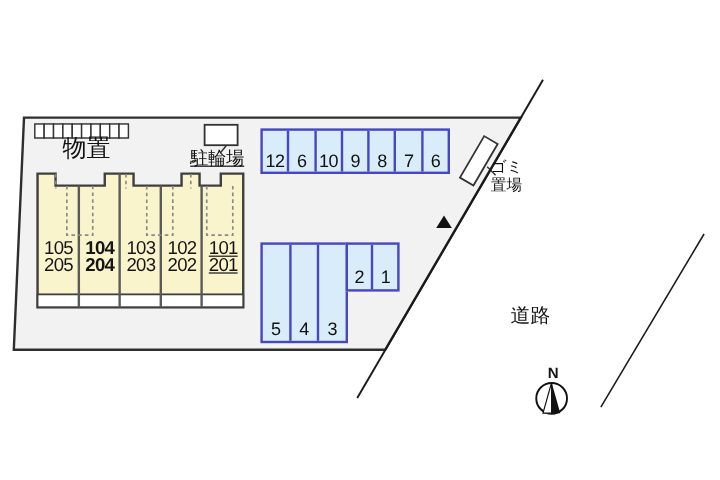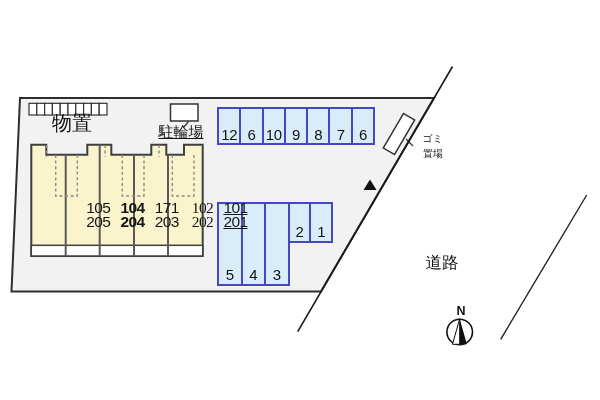--- a/index.html
+++ b/index.html
@@ -17,27 +17,27 @@
   }
   .pblock .cell{
     flex:1;display:flex;justify-content:center;box-sizing:border-box;
     border-left:2px solid #4747c2;font-size:15px;letter-spacing:-0.5px;color:#111;
   }
   .pblock .cell:first-child{border-left:none;}
   .pblock.top-row .cell{align-items:flex-end;padding-top:16px;}
   .pblock.bottom .cell{align-items:flex-end;padding-bottom:1px;}
   
   .unit-label{
-    position:absolute;z-index:3;top:201px;width:35px;text-align:right;
-    font-size:15.5px;line-height:13.5px;letter-spacing:-0.6px;color:#151515;padding-left:44px;
+    position:absolute;z-index:3;top:201px;width:35px;text-align:center;
+    font-size:15.5px;line-height:13.5px;letter-spacing:-0.6px;color:#151515;
   }
   .storage-lbl{left:45px;top:110px;width:54px;font-size:20px;}
   .bicycle-lbl{left:153px;top:123px;width:56px;font-size:15px;text-decoration:underline;}
   .carpark-lbl{left:253px;top:160px;width:58px;font-size:17px;}
-  .garbage-lbl{left:409px;top:131px;width:34px;font-size:10px;line-height:15px;text-align:right;}
+  .garbage-lbl{left:409px;top:131px;width:34px;font-size:13px;line-height:15px;text-align:left;}
   .road-lbl{left:424px;top:252px;width:36px;font-size:16.5px;}
   .north-lbl{left:450px;top:304px;width:22px;font-size:12.5px;font-weight:bold;}
 </style>
 </head>
 <body>
 
 <div class="stage">
 
   <svg width="600" height="400" viewBox="0 0 600 400">
 
@@ -143,24 +143,24 @@
 
   <div class="unit-label" style="left:31.3px;">
     <div>105</div>
     <div>205</div>
   </div>
   <div class="unit-label" style="left:65.6px;font-weight:bold;">
     <div>104</div>
     <div>204</div>
   </div>
   <div class="unit-label" style="left:99.9px;">
-    <div>171</div>
+    <div>103</div>
     <div>203</div>
   </div>
-  <div class="unit-label" style="left:134.2px;font-family:Liberation Serif, serif;">
+  <div class="unit-label" style="left:134.2px;">
     <div>102</div>
     <div>202</div>
   </div>
   <div class="unit-label" style="left:168.5px;text-decoration:underline;">
     <div>101</div>
     <div>201</div>
   </div>
 
   <div class="lbl center storage-lbl">物置</div>
   <div class="lbl center bicycle-lbl">駐輪場</div>

